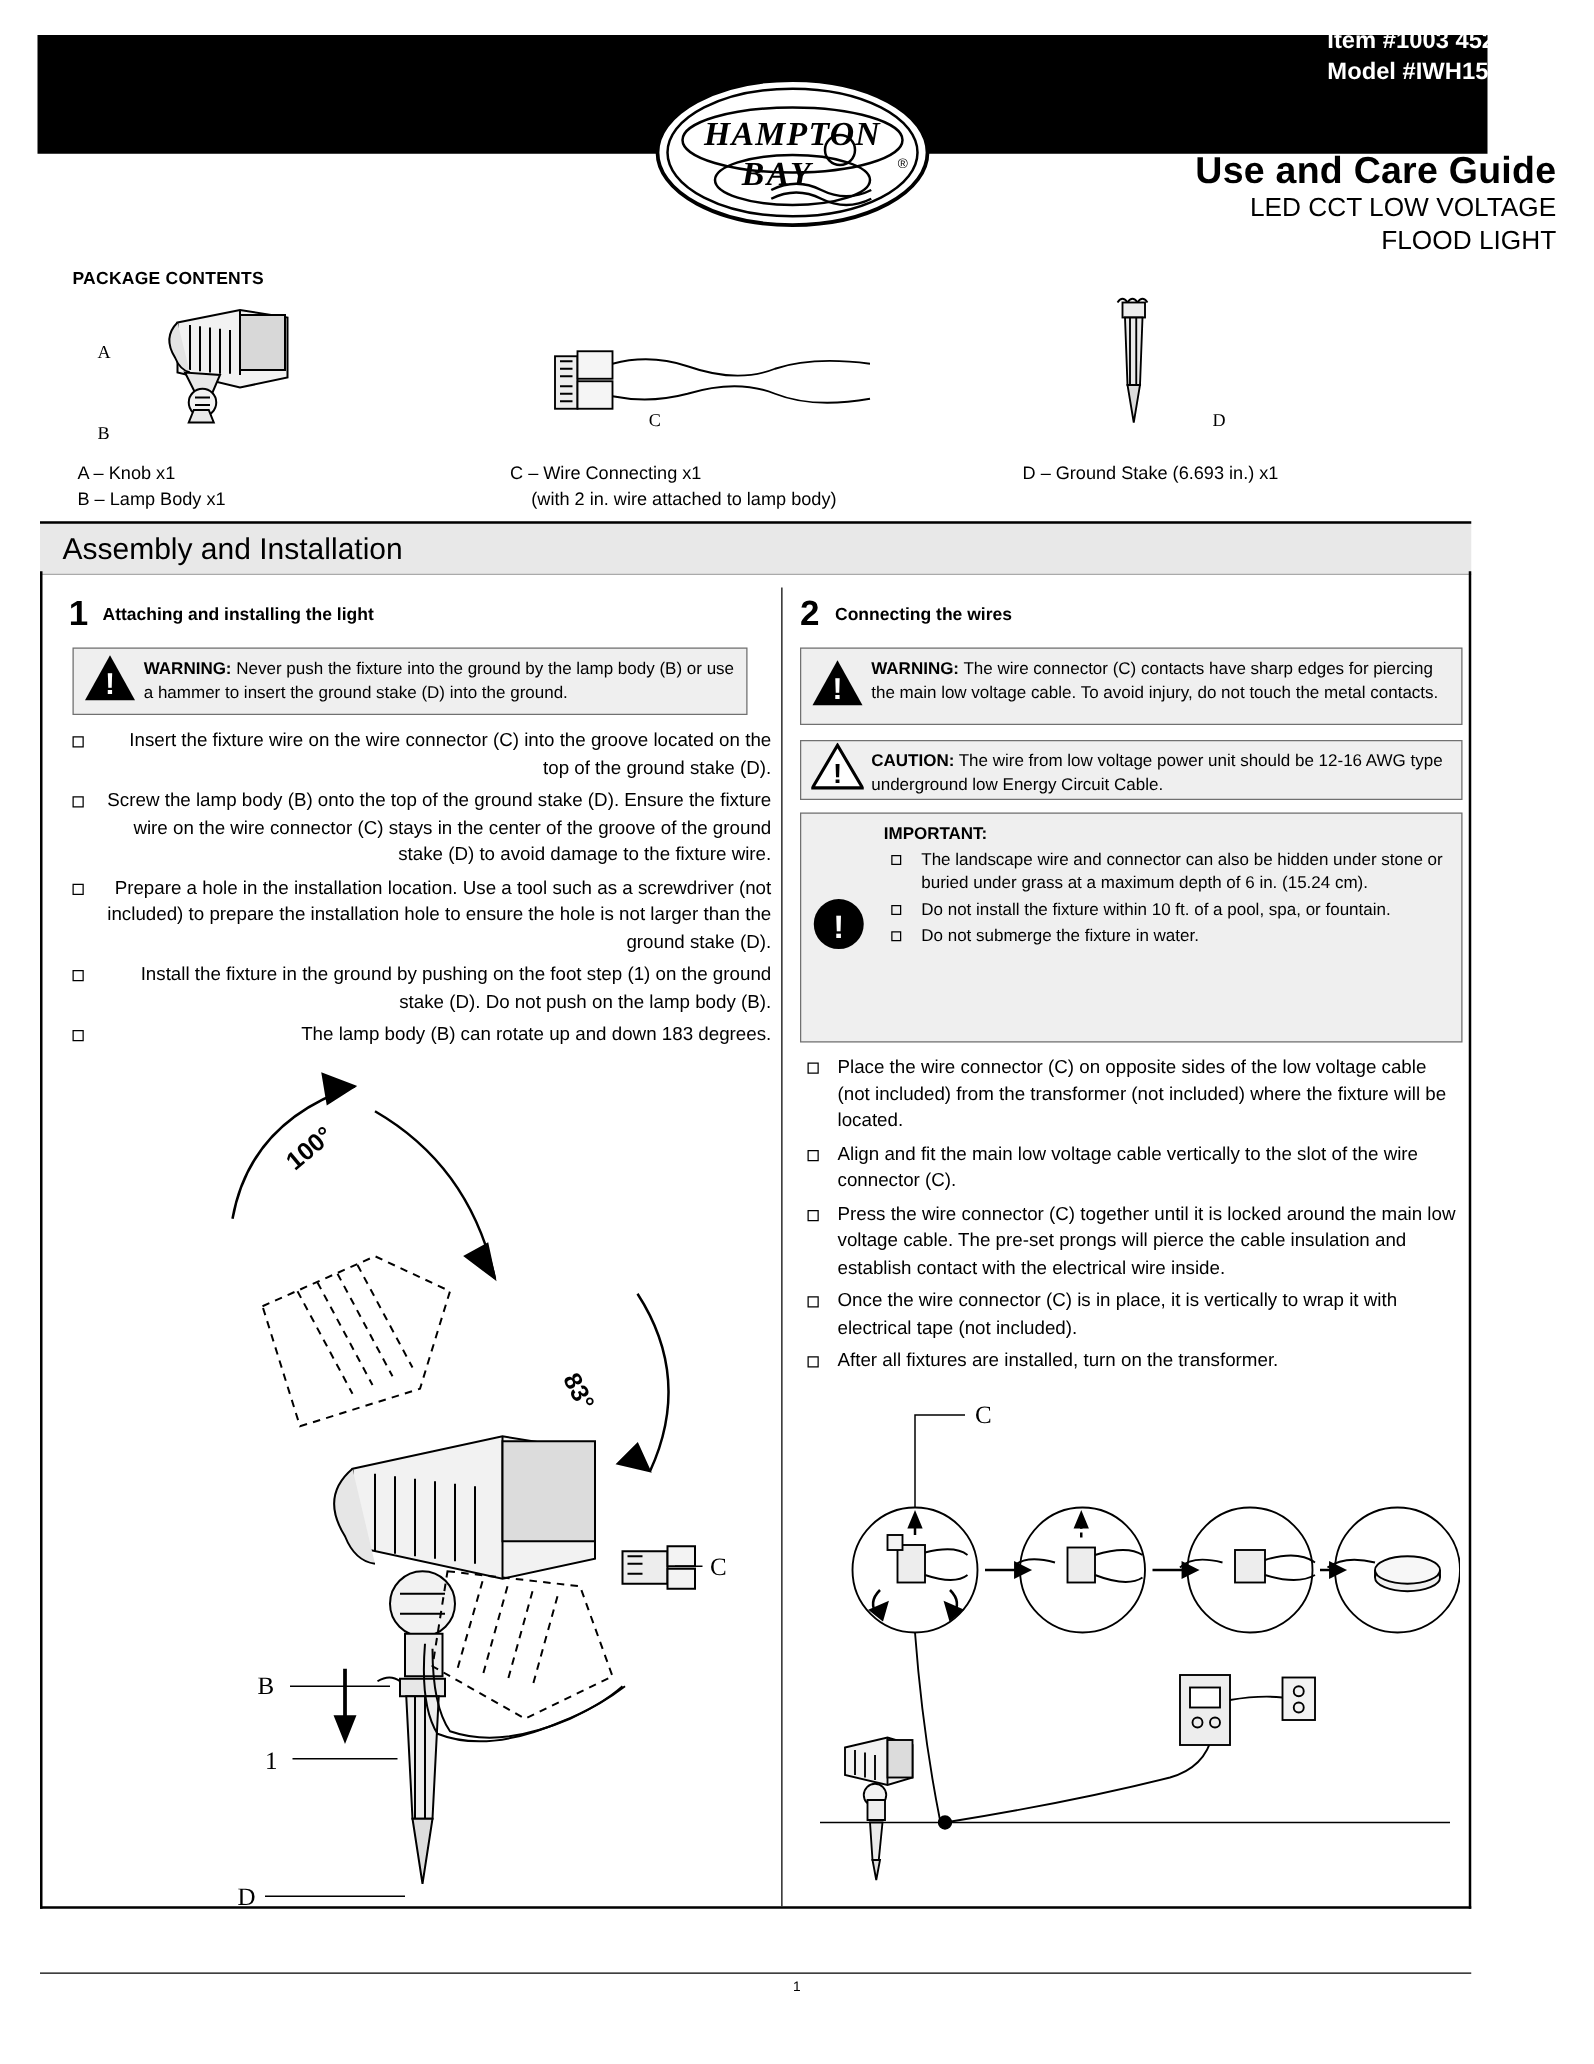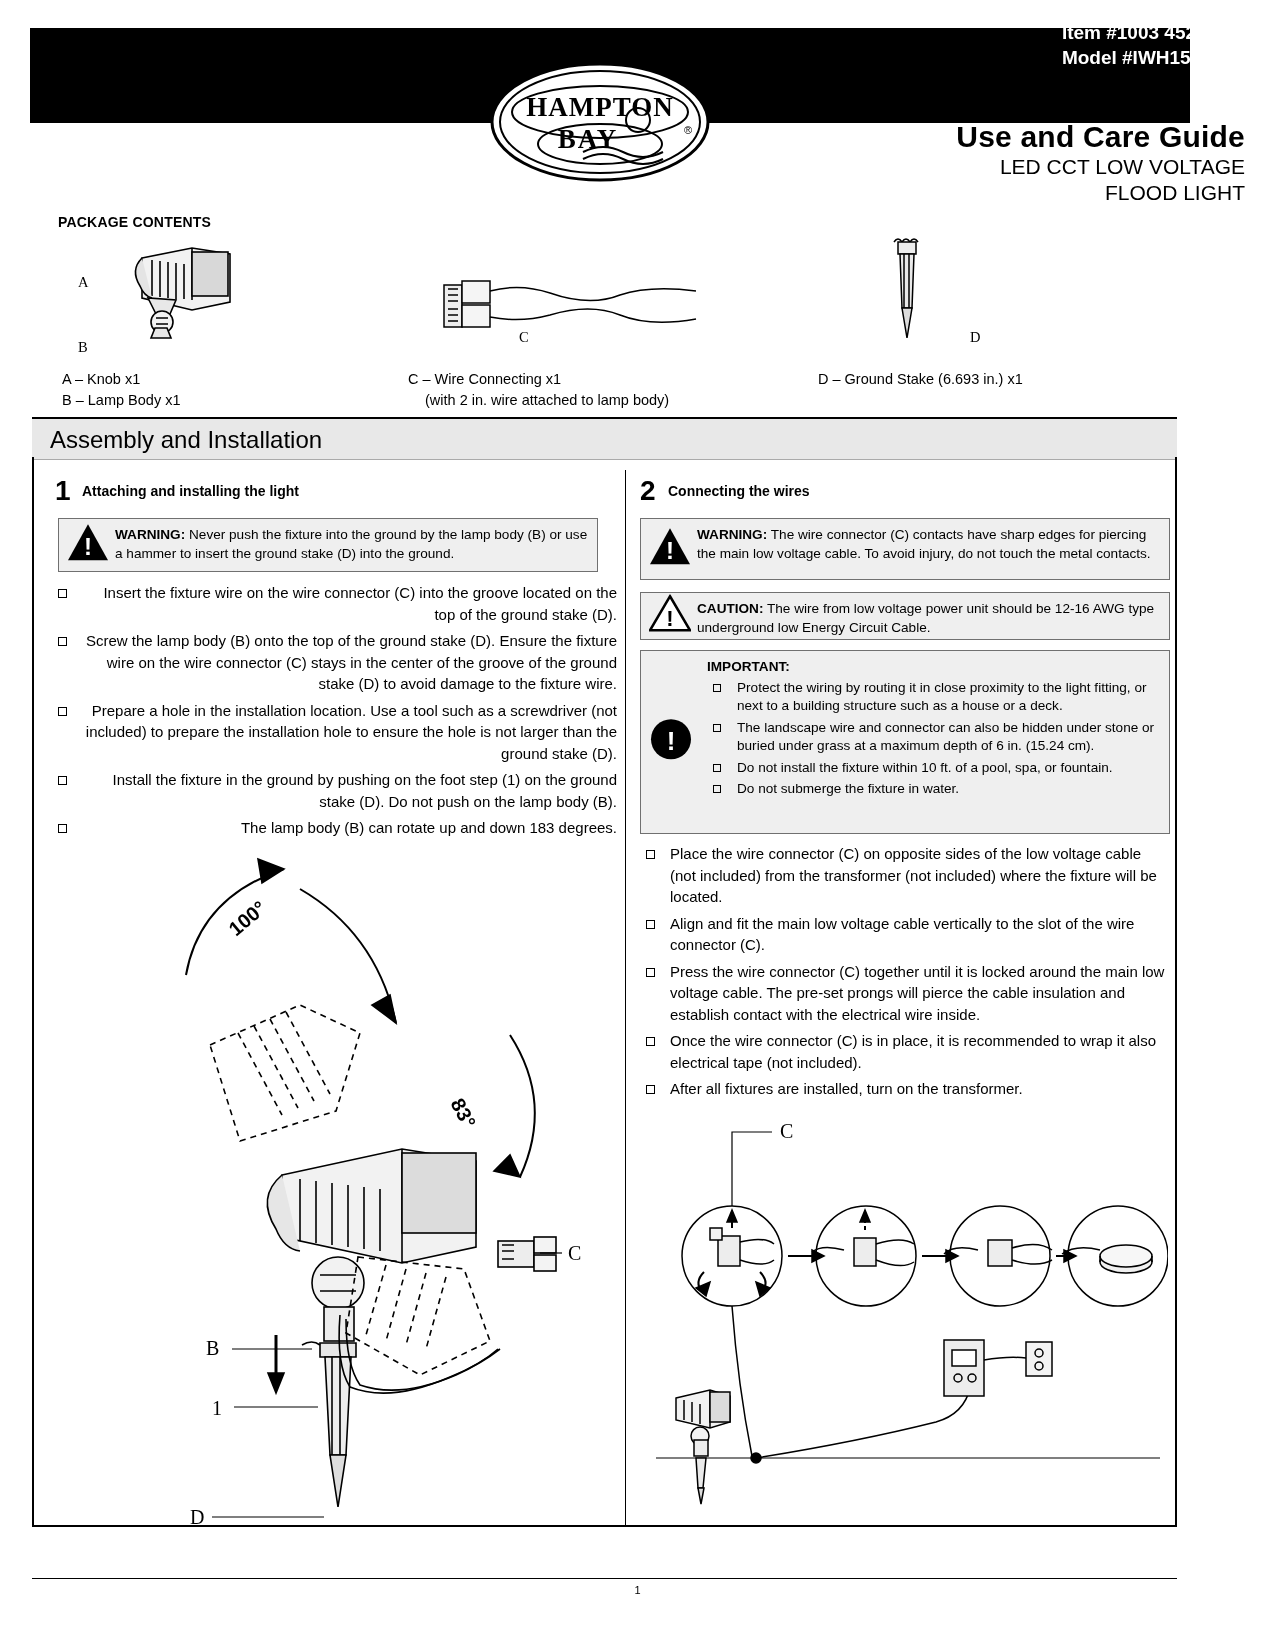--- a/index.html
+++ b/index.html
@@ -17,21 +17,21 @@
   .header-bar {
     position:absolute; left:30px; top:28px; width:1160px; height:95px;
     background:#000000;
   }
   .item-info {
     position:absolute; right:22px; top:20px;
     text-align:left; color:#ffffff;
     font-size:19px; line-height:25px; font-weight:bold;
   }
   .logo {
-    position:absolute; left:488px; top:60px; width:225px; height:125px;
+    position:absolute; left:522px; top:60px; width:225px; height:125px;font-style:italic;
   }
   .title-block {
     position:absolute; right:30px; top:120px; text-align:right;
   }
   .title-main { font-size:30px; font-weight:bold; letter-spacing:0.2px; }
   .title-sub { font-size:21px; line-height:26px; }
 
   
   .pkg-title {
     position:absolute; left:58px; top:214px;
@@ -317,32 +317,31 @@
 
   <div class="notice" style="left:640px; top:650px; width:530px; height:184px; padding:7px 8px 7px 66px;">
     <span class="circ-icon">
       <svg width="44" height="44" viewBox="0 0 44 44">
         <circle cx="22" cy="22" r="20" fill="#000"></circle>
         <text x="22" y="33" text-anchor="middle" font-size="26" font-weight="bold" fill="#fff" font-family="Liberation Sans, sans-serif">!</text>
       </svg>
     </span>
     <div class="imp-head">IMPORTANT:</div>
     <div class="blist small" style="position:relative; left:0; top:2px;">
-      <div class="bitem">Protect the wiring by routing it in close proximity to the light fitting, or next to a building structure such as a house or a deck.</div>
       <div class="bitem">The landscape wire and connector can also be hidden under stone or buried under grass at a maximum depth of 6 in. (15.24 cm).</div>
       <div class="bitem">Do not install the fixture within 10 ft. of a pool, spa, or fountain.</div>
       <div class="bitem">Do not submerge the fixture in water.</div>
     </div>
   </div>
 
   <div class="blist" style="left:640px; top:843px; width:530px;">
     <div class="bitem">Place the wire connector (C) on opposite sides of the low voltage cable (not included) from the transformer (not included) where the fixture will be located.</div>
     <div class="bitem">Align and fit the main low voltage cable vertically to the slot of the wire connector (C).</div>
     <div class="bitem">Press the wire connector (C) together until it is locked around the main low voltage cable. The pre-set prongs will pierce the cable insulation and establish contact with the electrical wire inside.</div>
-    <div class="bitem">Once the wire connector (C) is in place, it is recommended to wrap it also electrical tape (not included).</div>
+    <div class="bitem">Once the wire connector (C) is in place, it is vertically to wrap it with electrical tape (not included).</div>
     <div class="bitem">After all fixtures are installed, turn on the transformer.</div>
   </div>
 
   <div class="fig" style="left:648px; top:1110px;">
     <svg width="520" height="420" viewBox="0 0 520 420">
       <g fill="none" stroke="#000" stroke-width="1.5">
 
         <path d="M84 96 l0 -74 l40 0" stroke-width="1.2"></path>
 
         <circle cx="84" cy="146" r="50"></circle>

